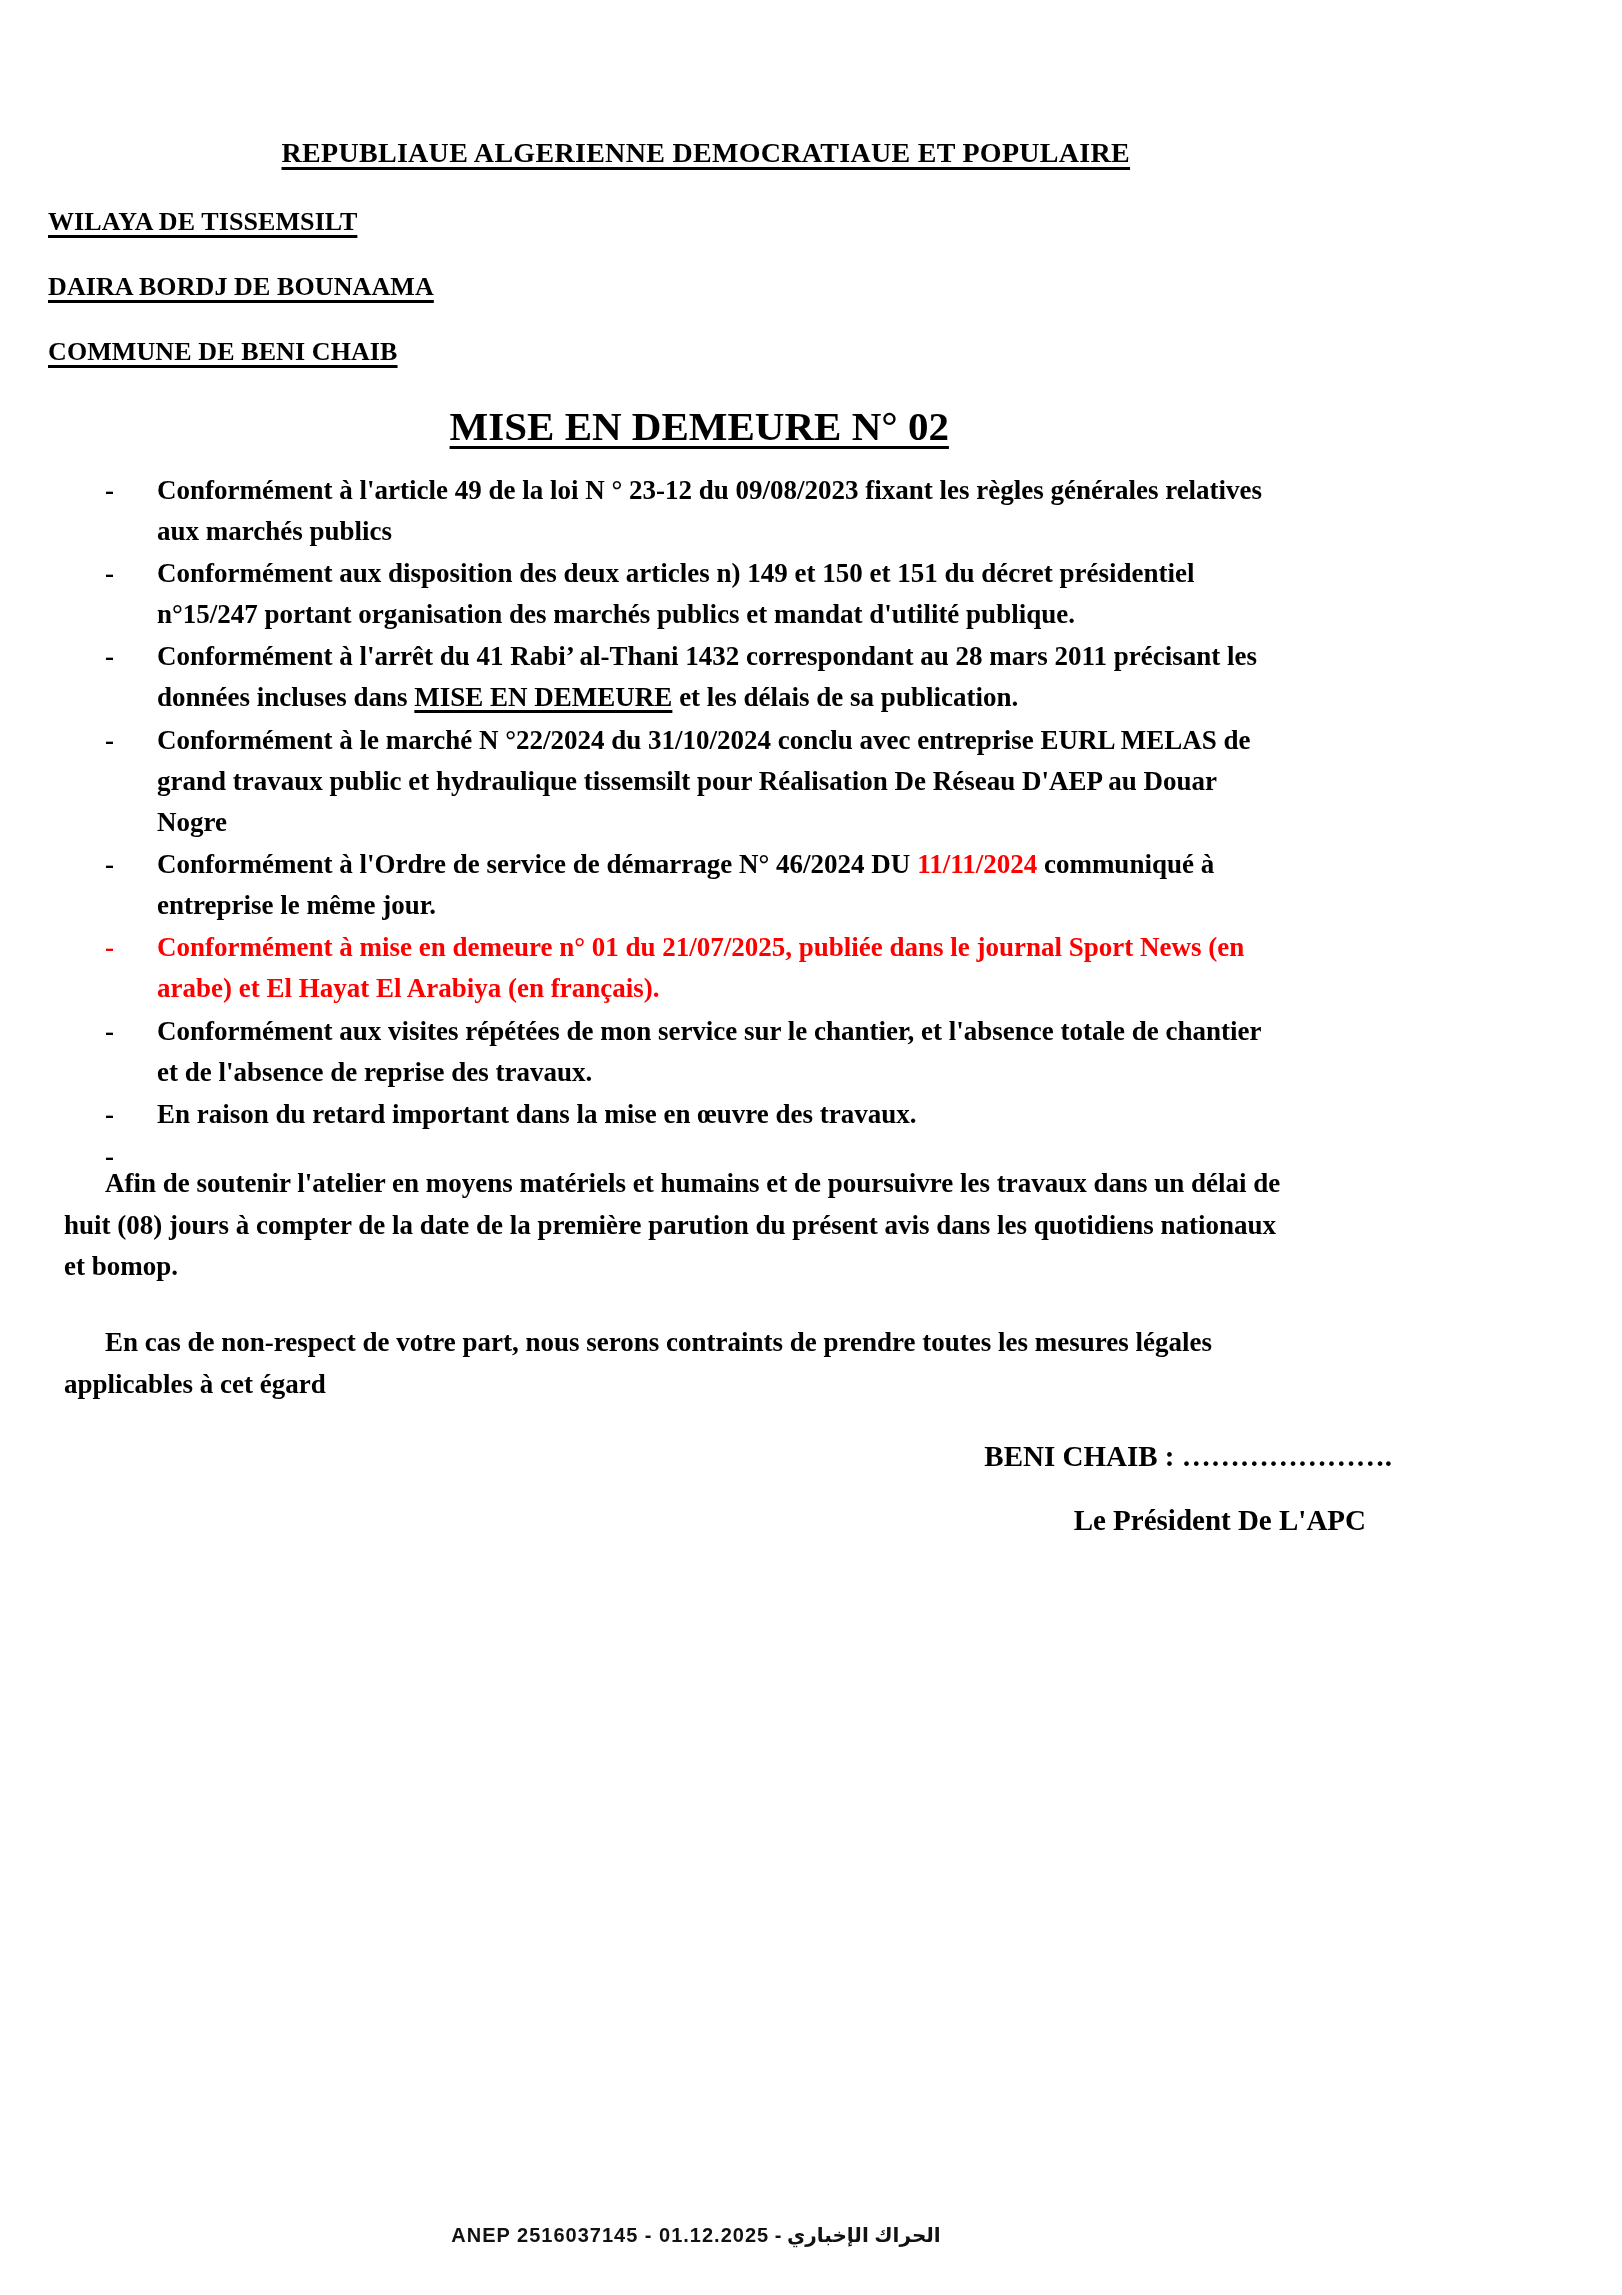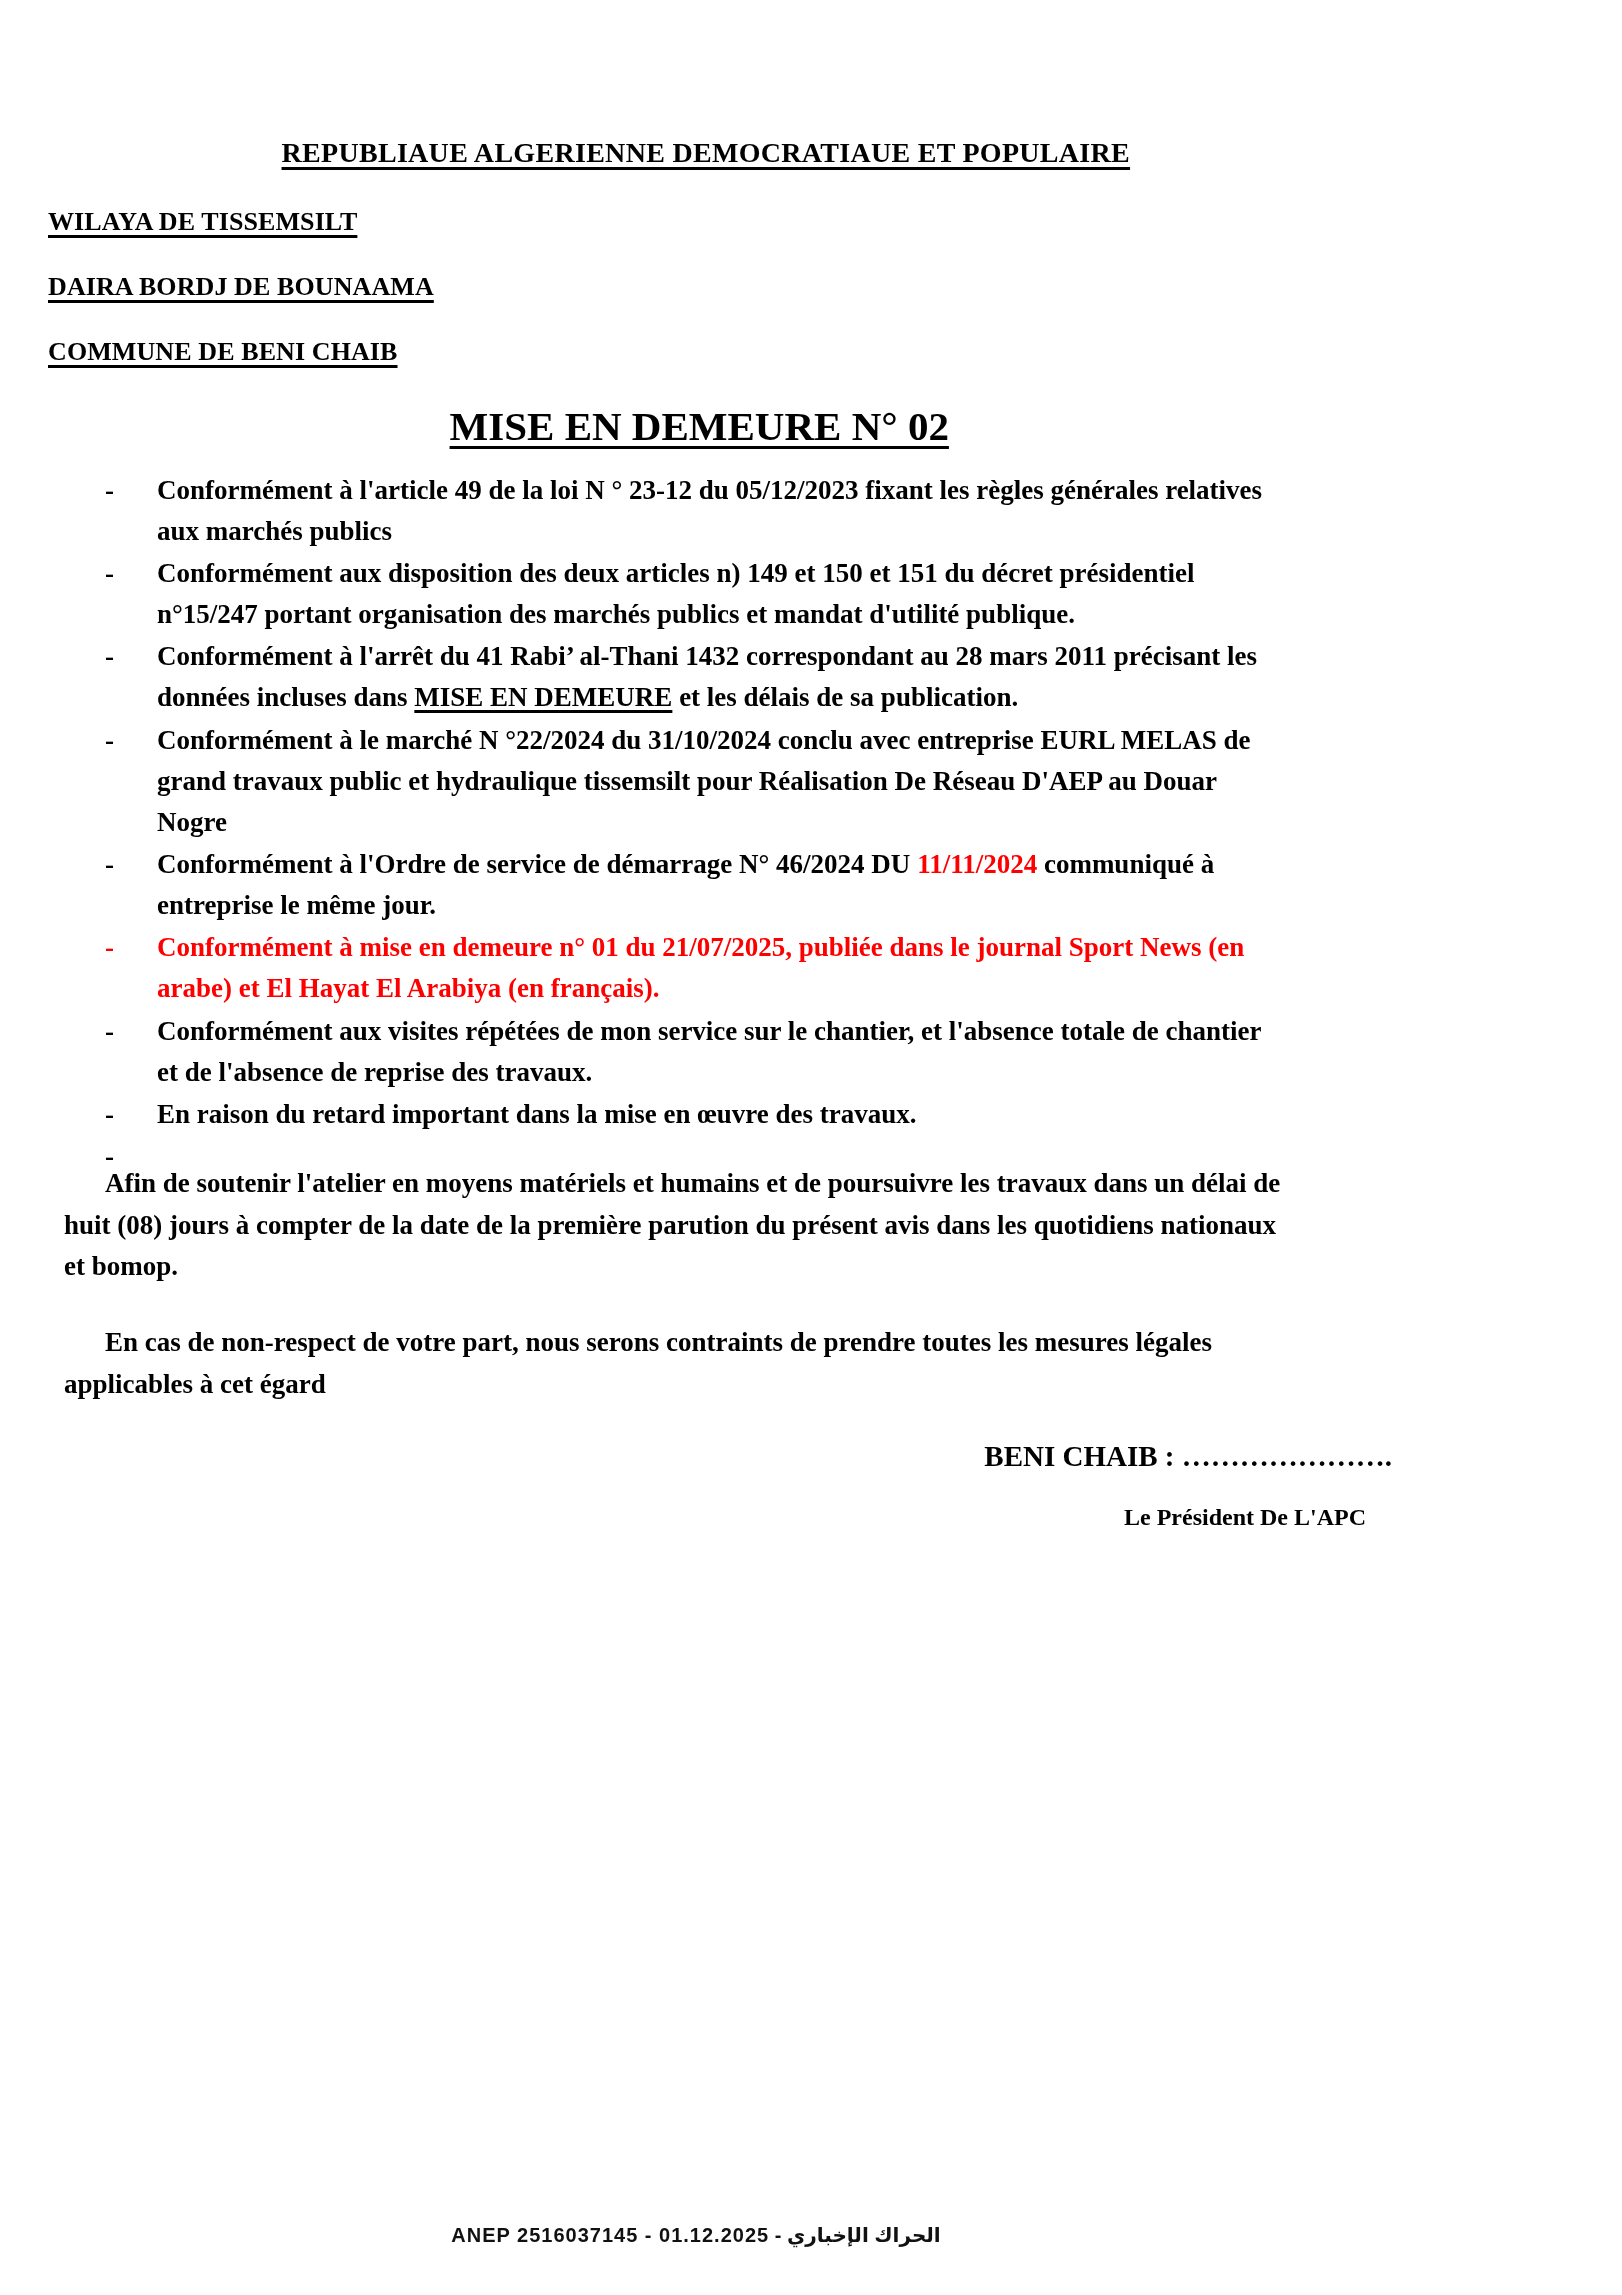--- a/index.html
+++ b/index.html
@@ -110,21 +110,21 @@
     text-align: right;
   }
   .sign-line {
     font-weight: bold;
     font-size: 29px;
     margin-bottom: 31px;
     white-space: nowrap;
   }
   .sign-role {
     font-weight: bold;
-    font-size: 24px;
+    font-size: 29px;
     padding-right: 26px;
     white-space: nowrap;
   }
 
   
   .footer {
     position: absolute;
     left: 0;
     right: 0;
     bottom: 48px;
@@ -162,21 +162,21 @@
         <span class="u">COMMUNE DE BENI CHAIB</span>
       </div>
     </div>
   </div>
 
   <h1 class="main-title">
     <span class="u">MISE EN DEMEURE N° 02</span>
   </h1>
 
   <ul class="clause-list" id="clause-list">
-      <li class="clause"><span class="dash">-</span><span>Conformément à l'article 49 de la loi N ° 23-12 du  05/12/2023 fixant les règles générales relatives aux marchés publics</span></li>
+      <li class="clause"><span class="dash">-</span><span>Conformément à l'article 49 de la loi N ° 23-12 du  09/08/2023 fixant les règles générales relatives aux marchés publics</span></li>
       <li class="clause"><span class="dash">-</span><span>Conformément aux disposition des deux articles n) 149 et 150 et 151 du décret présidentiel n°15/247 portant organisation des marchés publics et mandat d'utilité publique.</span></li>
       <li class="clause"><span class="dash">-</span><span>Conformément à l'arrêt du 41 Rabi’ al-Thani 1432 correspondant au 28 mars 2011 précisant les données incluses dans </span><span class="uline">MISE EN DEMEURE</span><span> et les délais de sa publication.</span></li>
       <li class="clause"><span class="dash">-</span><span>Conformément à le marché N °22/2024 du 31/10/2024 conclu avec entreprise EURL MELAS de grand travaux public et hydraulique tissemsilt pour Réalisation De Réseau D'AEP au Douar Nogre</span></li>
       <li class="clause"><span class="dash">-</span><span>Conformément à l'Ordre de service de démarrage N° 46/2024 DU  </span><span class="red">11/11/2024</span><span> communiqué à entreprise le même jour.</span></li>
       <li class="clause red"><span class="dash">-</span><span>Conformément à mise en demeure n° 01 du 21/07/2025, publiée dans le journal Sport News (en arabe) et El Hayat El Arabiya (en français).</span></li>
       <li class="clause"><span class="dash">-</span><span>Conformément aux visites répétées de mon service sur le chantier, et l'absence totale de chantier et de l'absence de reprise des travaux.</span></li>
       <li class="clause"><span class="dash">-</span><span>En raison du retard important dans la mise en œuvre des travaux.</span></li>
       <li class="clause"><span class="dash">-</span></li>
     </ul>
 

